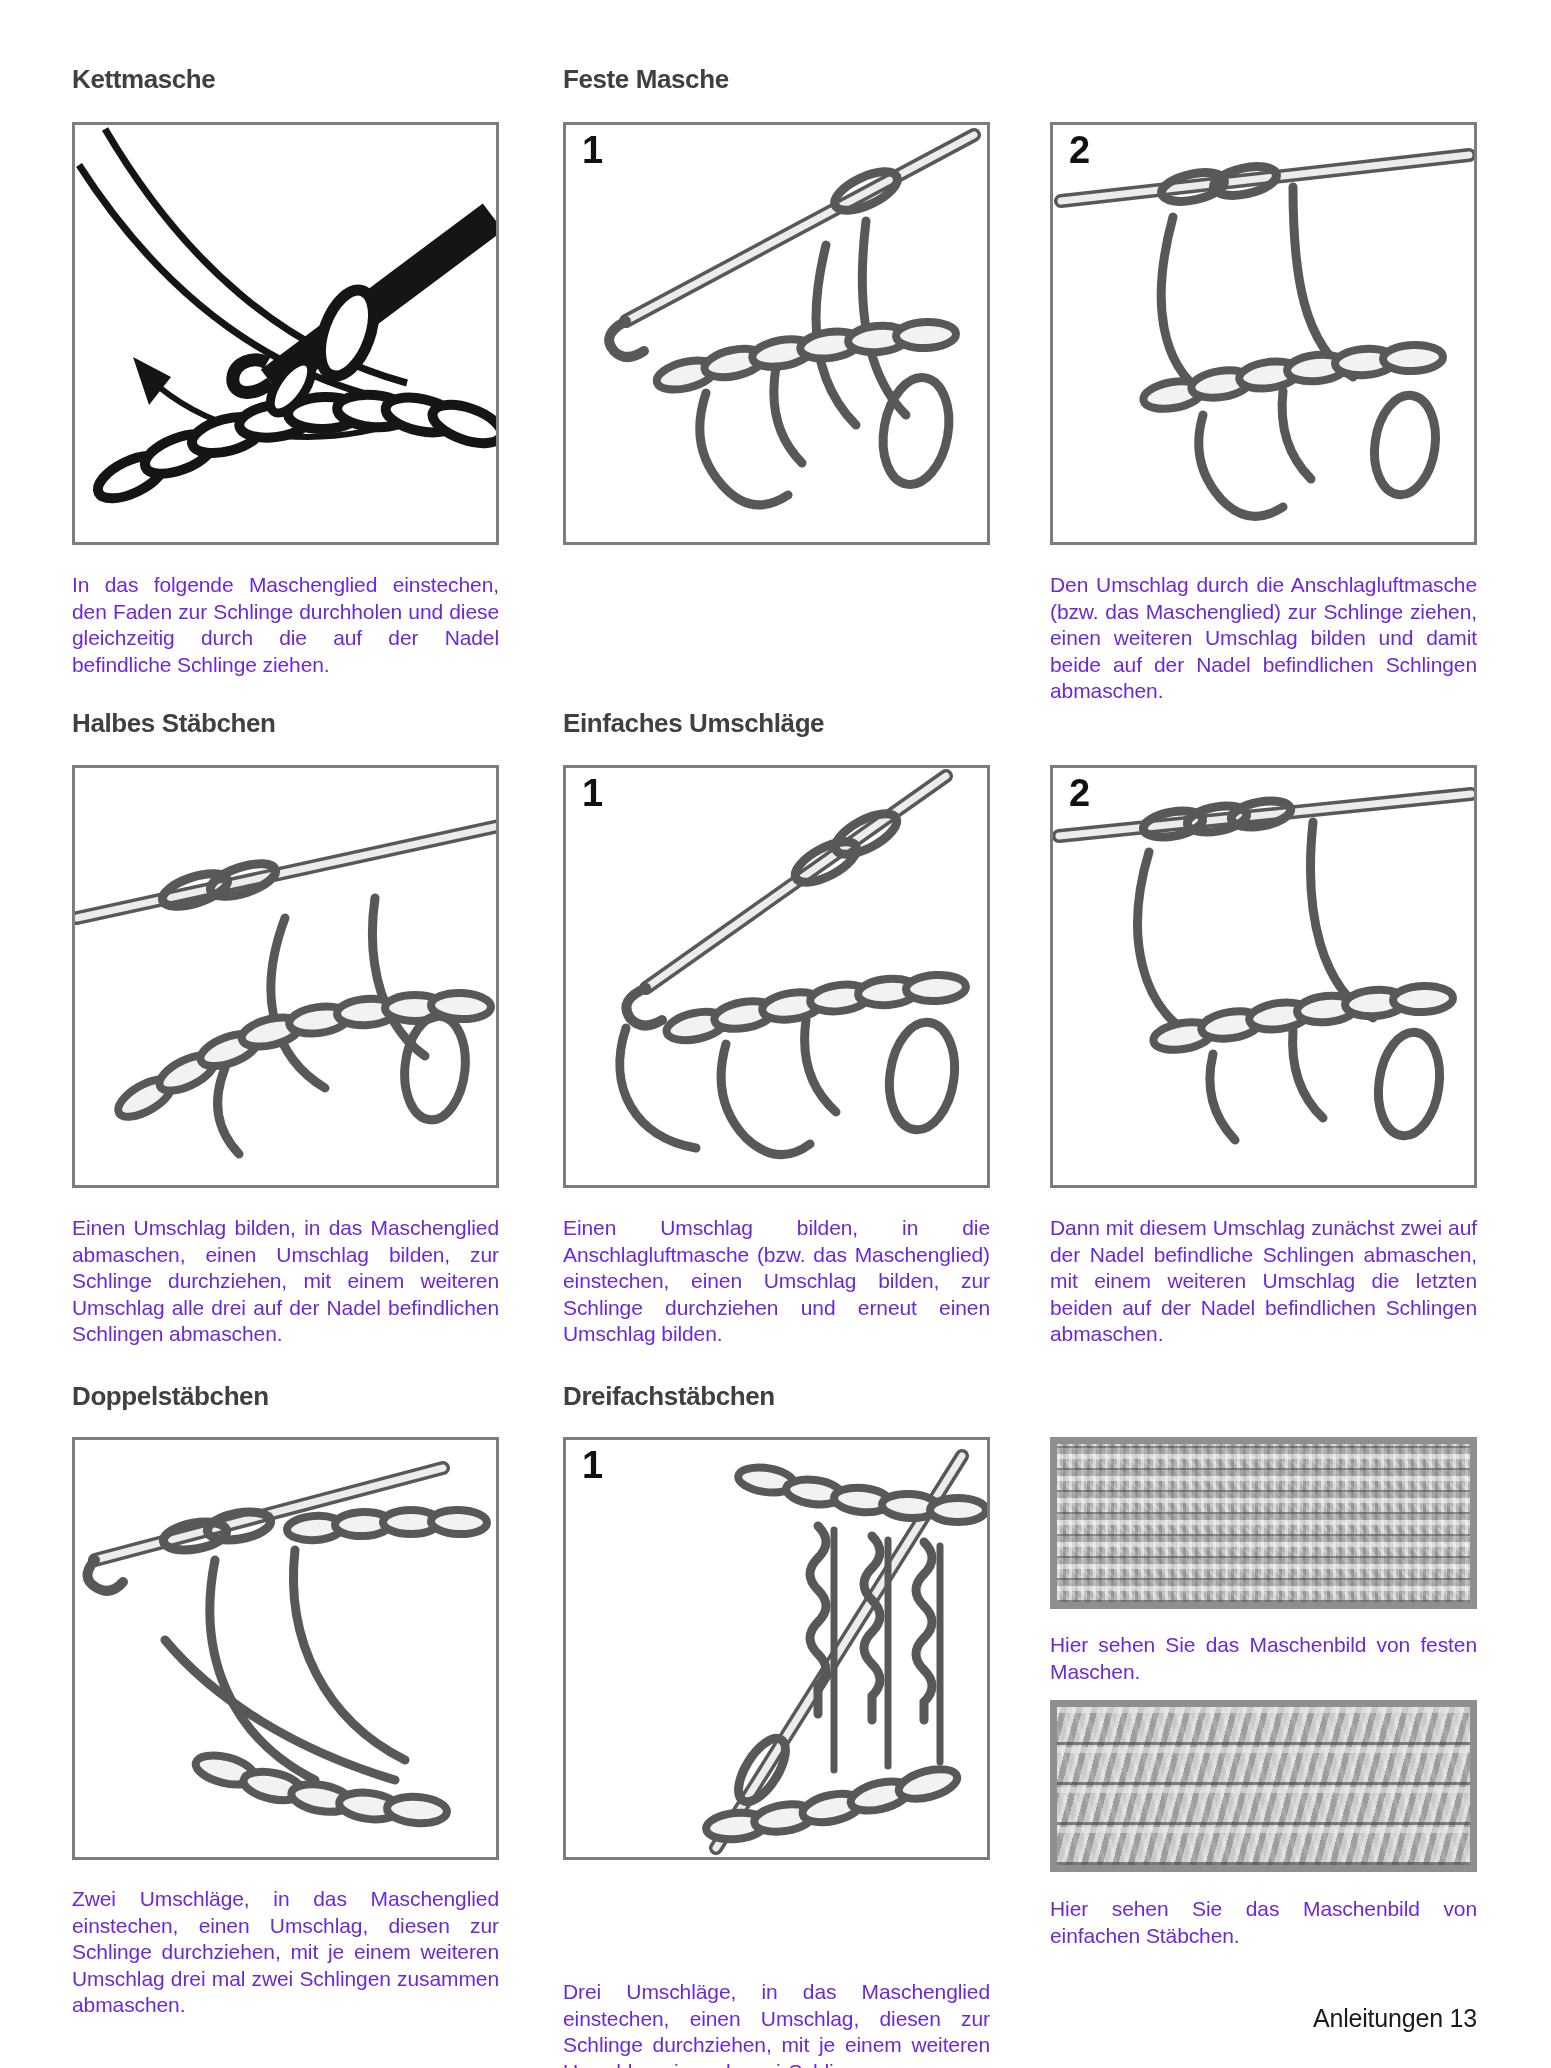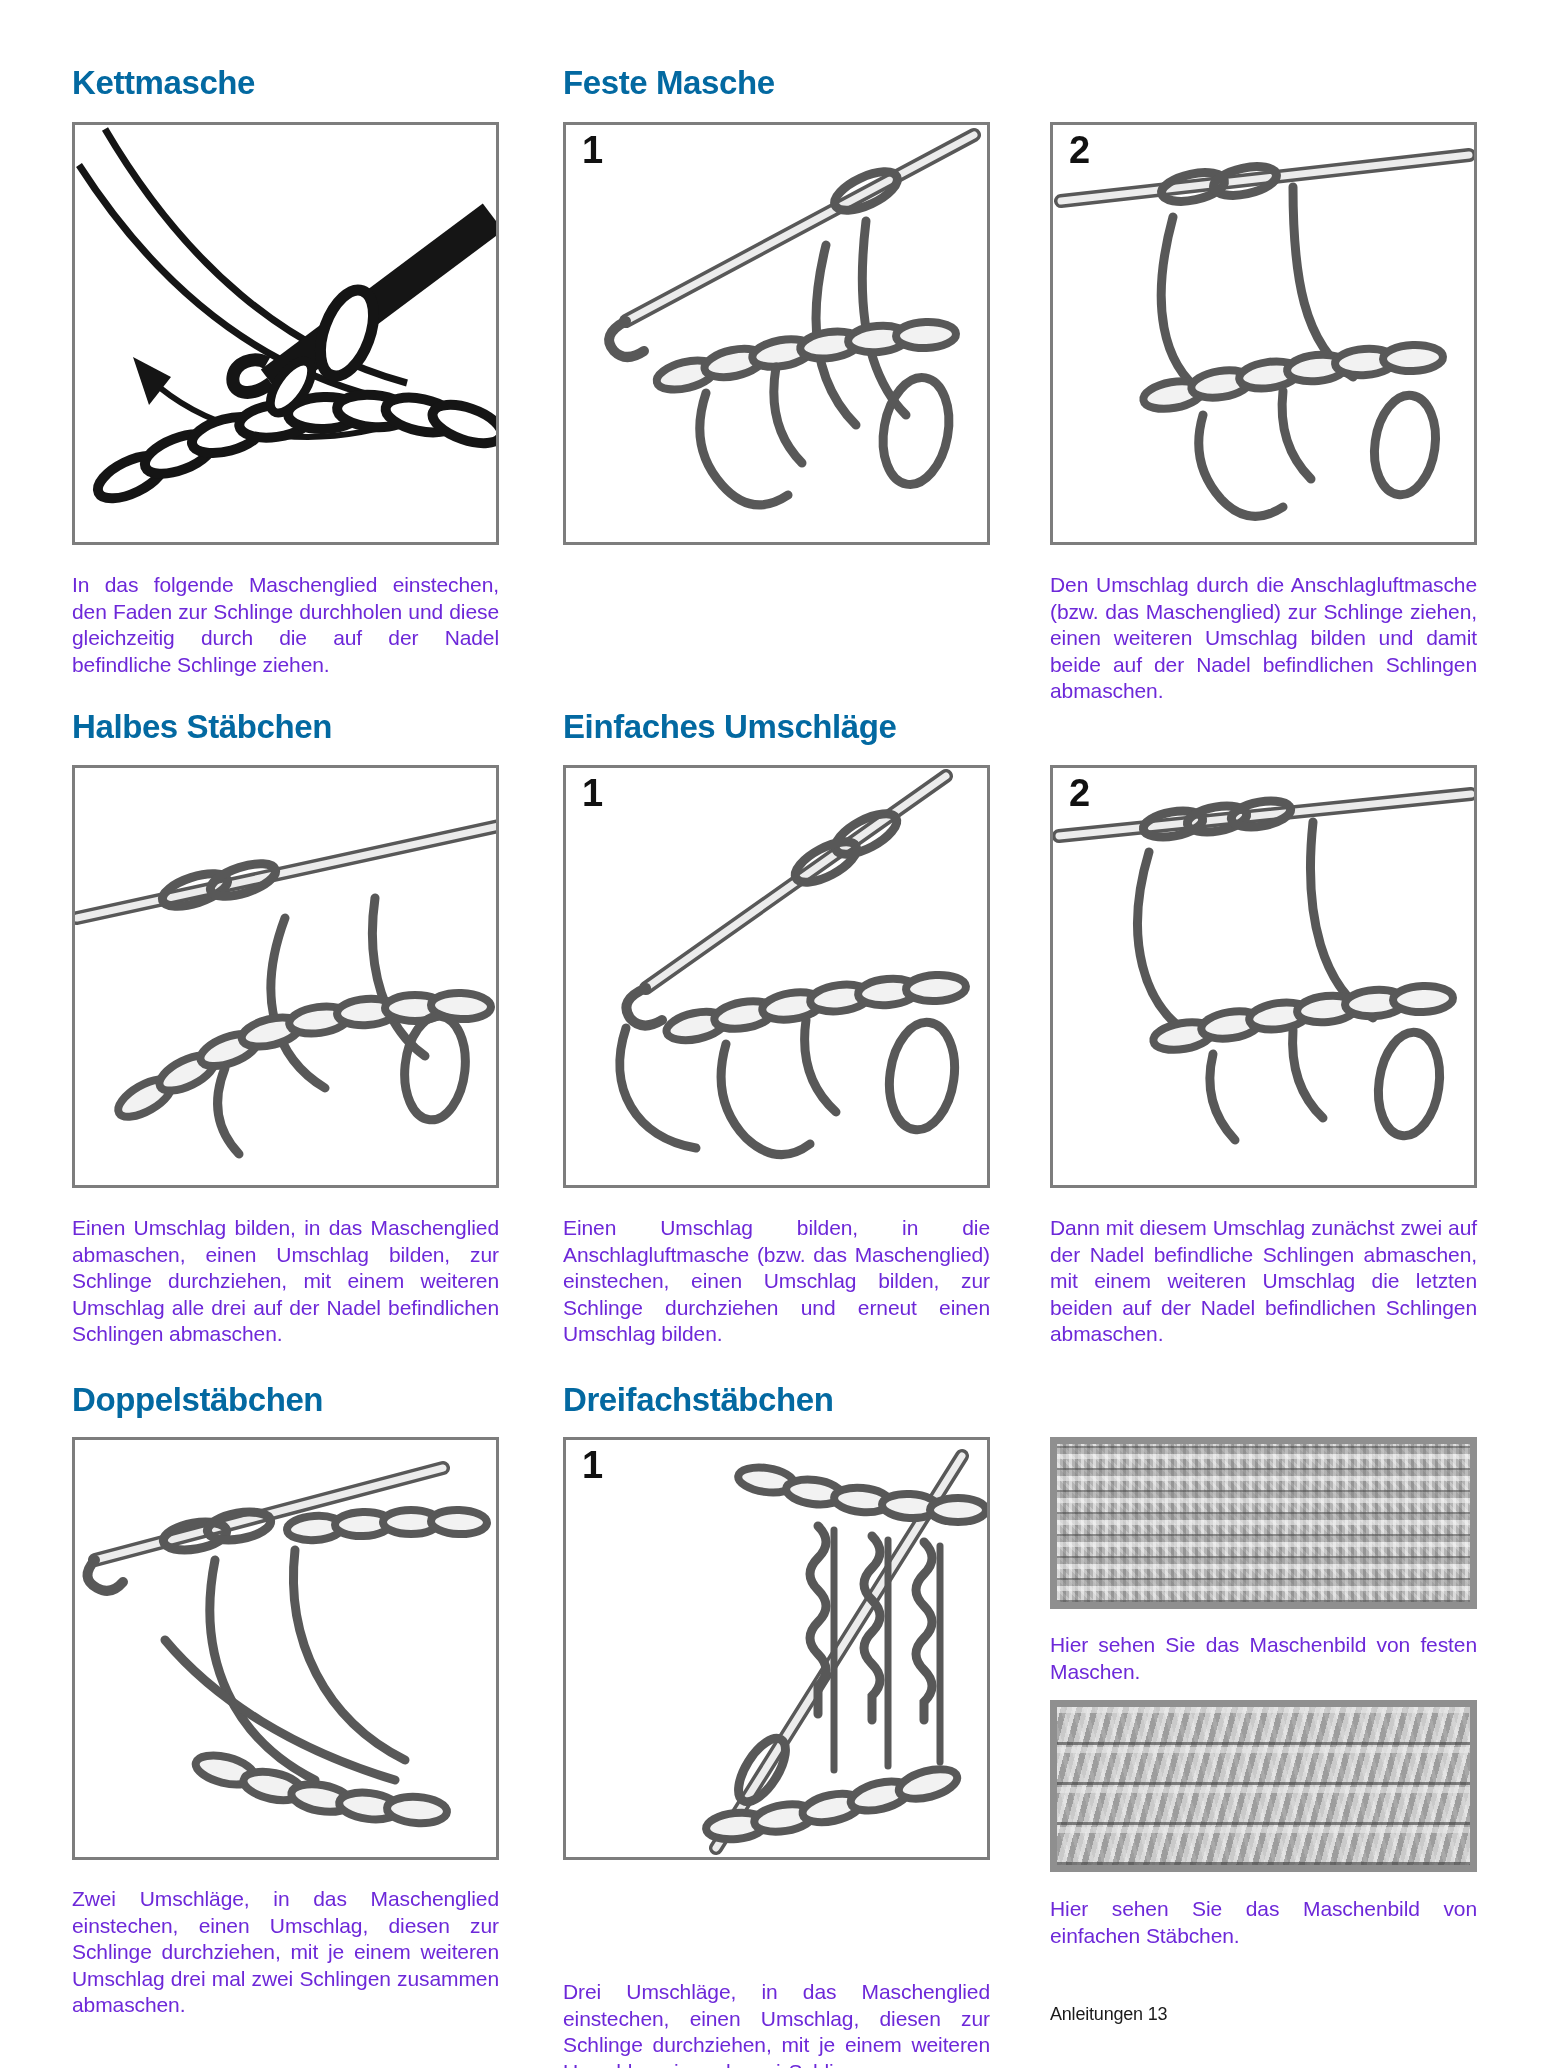--- a/index.html
+++ b/index.html
@@ -2,22 +2,22 @@
 <html><head>
 <meta charset="utf-8">
 <style>
   html,body{margin:0;padding:0;background:#e9e9e9;}
   .page{
     position:relative;width:1551px;height:2068px;background:#ffffff;
     font-family:"Liberation Sans","DejaVu Sans",sans-serif;color:#1d1d1d;overflow:hidden;
     margin:0 auto;
   }
   .h{
-    position:absolute;font-size:33px;font-weight:700;letter-spacing:-0.4px;
-    color:#0369a1;white-space:nowrap;
+    position:absolute;font-size:26px;font-weight:700;letter-spacing:-0.4px;
+    color:#404040;white-space:nowrap;
   }
   .cap{
     position:absolute;width:427px;font-size:21px;line-height:26.5px;
     text-align:justify;color:#6d28d9;letter-spacing:-0.1px;
   }
   .box{
     position:absolute;width:427px;height:423px;border:3px solid #7d7d7d;
     box-sizing:border-box;background:#ffffff;
   }
   .art{display:block;width:100%;height:100%;}
@@ -41,22 +41,22 @@
   .swatch-staebchen{
     height:172px;
     background-image:
       repeating-linear-gradient(0deg, rgba(60,60,60,.6) 0 3px, rgba(0,0,0,0) 3px 32px,
         rgba(235,235,235,.55) 32px 38px, rgba(0,0,0,0) 38px 40px),
       repeating-linear-gradient(105deg, rgba(250,250,250,.55) 0 4px, rgba(120,120,120,.38) 4px 10px,
         rgba(225,225,225,.48) 10px 15px),
       repeating-linear-gradient(75deg, rgba(255,255,255,.25) 0 4px, rgba(0,0,0,0) 4px 11px);
   }
   .footer{
-    position:absolute;left:1050px;top:2004px;width:427px;
-    font-size:18px;color:#1b1b1b;letter-spacing:-0.2px;
+    position:absolute;left:1050px;top:2004px;width:427px;text-align:right;
+    font-size:25px;color:#1b1b1b;letter-spacing:-0.2px;
   }
   .gray-art{stroke:#585858;fill:none;stroke-linecap:round;}
   .chain{fill:#f2f2f2;stroke:#585858;stroke-width:8;}
   .chainB{fill:#ffffff;stroke:#151515;stroke-width:10;}
 </style>
 </head>
 <body>
 
 <div class="page">
 

